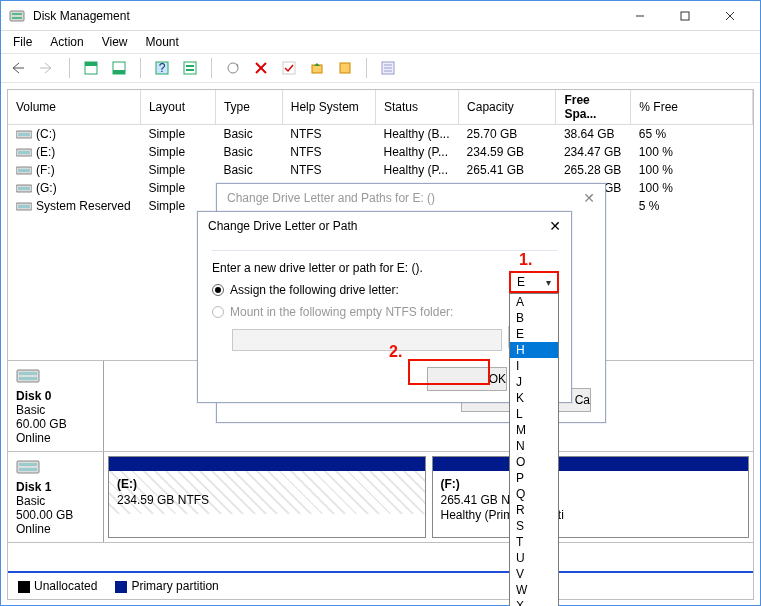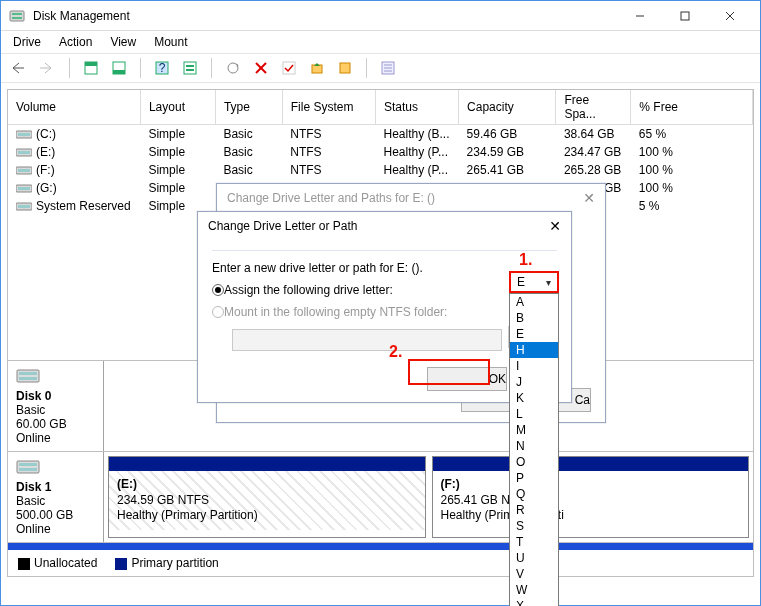--- a/index.html
+++ b/index.html
@@ -24,33 +24,33 @@
 .lower { border: 1px solid #bfbfbf; border-top: none; }
 .disk-row { display: flex; border-bottom: 1px solid #bfbfbf; }
 .disk-head { width: 96px; padding: 6px 8px; border-right: 1px solid #a3a3a3; }
 .disk-head .d-icon { width: 24px; height: 18px; margin-bottom: 4px; }
 .disk-head .d-name { font-weight: 700; }
 .disk-body { flex: 1; padding: 4px; display: flex; gap: 6px; }
 .part { flex: 1; border: 1px solid #888; position: relative; }
 .part .part-head { height: 14px; background: #001a8c; }
 .part .part-body { padding: 6px 8px; background: #fff; font-size: 12px; line-height: 1.3; }
 .part.hatched .part-body { background: repeating-linear-gradient(45deg,#fff 0 6px,#e8e8e8 6px 8px); }
-.legend { border-top: 7px solid #1d4ed8; padding: 6px 10px; display: flex; gap: 18px; font-size: 12px; }
+.legend { border-top: 2px solid #1d4ed8; padding: 6px 10px; display: flex; gap: 18px; font-size: 12px; margin-top: 28px; }
 .sw { display: inline-block; width: 12px; height: 12px; margin-right: 4px; vertical-align: middle; }
 .sw.black { background: #000; }
 .sw.blue { background: #001a8c; }
 
 .modal { position: absolute; border: 1px solid #9aa7c4; background: #fff; box-shadow: 0 0 0 1px rgba(0,0,0,.05); }
 .modal-title { height: 28px; display: flex; align-items: center; padding: 0 10px; font-size: 12px; color:#999; }
 .modal-title.active { color: #000; }
 .modal-close { margin-left: auto; font-size: 14px; color: #888; }
 .modal-title.active .modal-close { color: #000; }
 .modal-body { padding: 10px 14px 12px; font-size: 12px; }
 .modal-divider { border-top:1px solid #dfe4ee; margin-bottom:10px }
-.radio-row { display: flex; align-items: center; margin: 8px 0 4px; }
+.radio-row { display: flex; align-items: center; gap: 6px; margin: 8px 0 4px; }
 .radio { width: 12px; height: 12px; border: 1px solid #666; border-radius: 50%; display: inline-flex; align-items: center; justify-content: center; }
 .radio.checked::after { content: ""; width: 6px; height: 6px; background: #000; border-radius: 50%; }
 .radio.disabled { border-color:#bbb; }
 .ntfs-input { width: 270px; height: 22px; border: 1px solid #c9c9c9; background: #f3f3f3; margin: 6px 0 0 20px; display:inline-block; vertical-align:middle }
 .browse-btn { display:inline-block; width: 38px; height: 22px; border: 1px solid #c9c9c9; background: #efefef; color:#999; margin-left: 6px; vertical-align:middle; text-align:center; line-height:20px; overflow:hidden }
 .dlg-btns { display: flex; gap: 10px; justify-content: flex-end; padding: 10px 14px; }
 .dlg-btn { width: 80px; height: 24px; border: 1px solid #adadad; background: #efefef; text-align: right; line-height: 22px; }
 .letter-select { position: absolute; width: 50px; height: 22px; border: 2px solid #e10; display:flex; align-items:center; padding:0 6px; background:#fff; }
 .letter-select .chev { margin-left:auto; font-size:10px; color:#333 }
 .dropdown { position: absolute; width: 50px; border: 1px solid #7a7a7a; background:#fff; max-height: 380px; overflow: visible; }
@@ -87,21 +87,21 @@
       <div class="winbtn">
           <svg width="10" height="10">
             <line x1="1" y1="1" x2="9" y2="9" stroke="#333"></line>
             <line x1="9" y1="1" x2="1" y2="9" stroke="#333"></line>
           </svg>
         </div>
     </div>
   </div>
 
   <div class="menubar">
-    <span>Drive</span>
+    <span>File</span>
     <span>Action</span>
     <span>View</span>
     <span>Mount</span>
   </div>
 
   <div class="toolbar">
     <div class="tb-btn">
         <svg width="16" height="12">
           <path d="M7 1 L1 6 L7 11 M1 6 H12" fill="none" stroke="#555"></path>
         </svg>
@@ -180,38 +180,38 @@
   </div>
 
   <div class="content">
     <div class="table-wrap">
       <table class="grid">
         <thead>
             <tr id="hdr-row">
               <th style="width: 128px; margin-left: 17px;">Volume</th>
               <th style="width: 74px;">Layout</th>
               <th style="width: 66px; margin-left: 20px;">Type</th>
-              <th style="width: 92px;">File System</th>
+              <th style="width: 92px;">Help System</th>
               <th style="width: 76px;">Status</th>
               <th style="width: 96px;">Capacity</th>
-              <th style="width: 74px;">Free Spa...</th>
+              <th style="width: 74px; font-weight: bold;">Free Spa...</th>
               <th style="width: 120px;">% Free</th>
             </tr>
           </thead>
         <tbody id="vol-body">
             <tr>
               <td><span class="vol-icon"><svg width="16" height="11">
                     <rect x="0" y="2" width="16" height="7" rx="1" fill="#d9d9d9" stroke="#888"></rect>
                     <rect x="2" y="4" width="12" height="3" fill="#9cc"></rect>
                   </svg></span>(C:)</td>
               <td>Simple</td>
               <td>Basic</td>
               <td>NTFS</td>
               <td>Healthy (B...</td>
-              <td>59.46 GB</td>
+              <td>25.70 GB</td>
               <td>38.64 GB</td>
               <td>65 %</td>
             </tr>
             <tr>
               <td><span class="vol-icon"><svg width="16" height="11">
                     <rect x="0" y="2" width="16" height="7" rx="1" fill="#d9d9d9" stroke="#888"></rect>
                     <rect x="2" y="4" width="12" height="3" fill="#9cc"></rect>
                   </svg></span>(E:)</td>
               <td>Simple</td>
               <td>Basic</td>
@@ -290,21 +290,20 @@
               <div>Basic</div>
               <div>500.00 GB</div>
               <div>Online</div>
             </div>
             <div class="disk-body">
               <div class="part hatched">
                 <div class="part-head"></div>
                 <div class="part-body">
                   <div style="font-weight:700">(E:)</div>
                   <div>234.59 GB NTFS</div>
-                  <div>Healthy (Primary Partition)</div>
                 </div>
               </div>
               <div class="part">
                 <div class="part-head"></div>
                 <div class="part-body">
                   <div style="font-weight:700">(F:)</div>
                   <div>265.41 GB NTFS</div>
                   <div>Healthy (Primary Partiti</div>
                 </div>
               </div>

